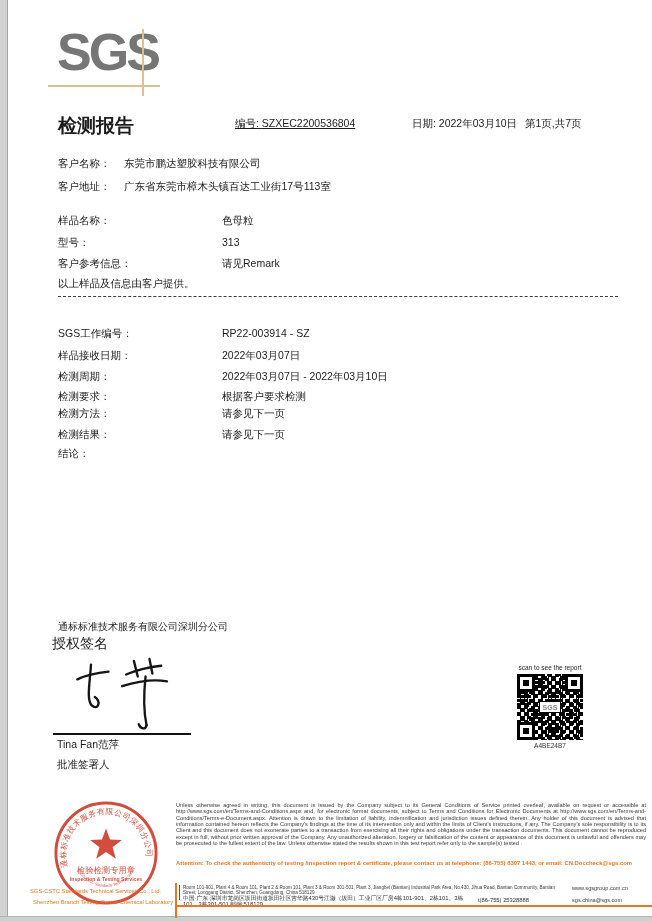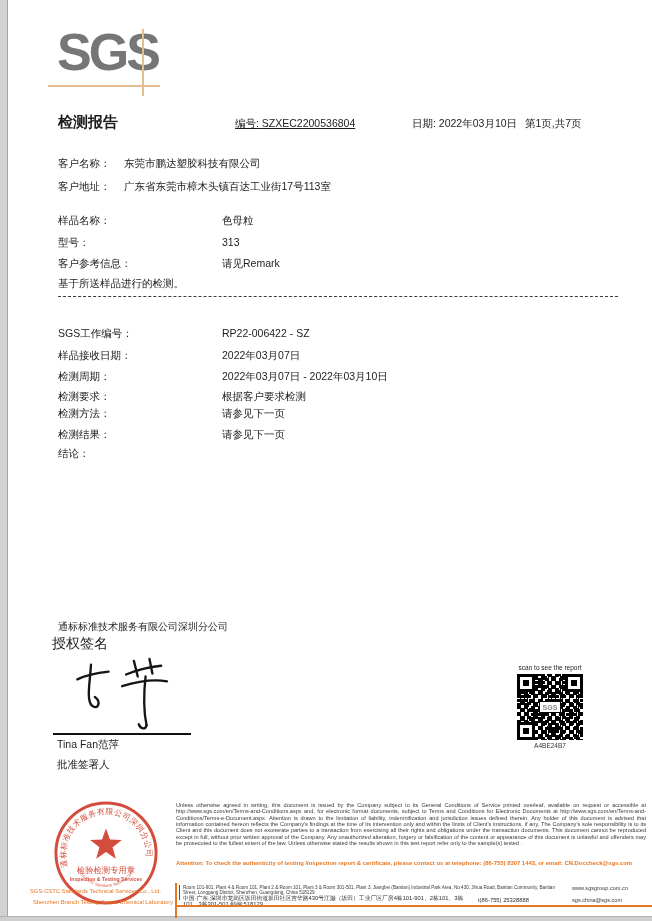--- a/index.html
+++ b/index.html
@@ -7,21 +7,21 @@
         font-family:"Liberation Sans","DejaVu Sans",sans-serif;color:#1c1c1c;}
   .abs{position:absolute;}
   
   .edge-left{left:0;top:0;width:7px;height:921px;background:#d2d2d2;border-right:1px solid #a5a5a5;}
   .edge-bottom{left:0;top:916px;width:652px;height:5px;background:#cfcfcf;border-top:1px solid #b3b3b3;}
   
   .logo-text{left:57px;top:26px;font-size:52px;font-weight:bold;color:#767676;letter-spacing:-3px;line-height:1;}
   .logo-hline{left:48px;top:85px;width:112px;height:2px;background:#e2bd90;}
   .logo-vline{left:142px;top:29px;width:2px;height:67px;background:#e2bd90;}
   
-  .title{left:58px;top:113px;font-size:15px;font-weight:bold;}
+  .title{left:58px;top:113px;font-size:19px;font-weight:bold;}
   .hmeta{top:117px;font-size:10.5px;}
   
   .row{font-size:10.5px;white-space:nowrap;}
   .row .lab{position:absolute;left:58px;top:0;}
   .row .val1{position:absolute;left:124px;top:0;}
   .row .val2{position:absolute;left:222px;top:0;}
   .note{left:58px;top:277px;font-size:10.5px;}
   .dashline{left:58px;top:296px;width:560px;border-top:1.6px dashed #3c3c3c;}
   .conclusion{left:222px;top:446px;width:420px;font-size:10.5px;line-height:17.5px;white-space:normal;}
   
@@ -90,26 +90,26 @@
     <span class="val2">色母粒</span>
   </div>
   <div class="abs row" style="top:236px;">
     <span class="lab">型号：</span>
     <span class="val2">313</span>
   </div>
   <div class="abs row" style="top:257px;">
     <span class="lab">客户参考信息：</span>
     <span class="val2">请见Remark</span>
   </div>
-  <div class="abs note">基于所送样品进行的检测。</div>
+  <div class="abs note">以上样品及信息由客户提供。</div>
   <div class="abs dashline"></div>
 
   <div class="abs row" style="top:327px;">
     <span class="lab">SGS工作编号：</span>
-    <span class="val2">RP22-006422 - SZ</span>
+    <span class="val2">RP22-003914 - SZ</span>
   </div>
   <div class="abs row" style="top:349px;">
     <span class="lab">样品接收日期：</span>
     <span class="val2">2022年03月07日</span>
   </div>
   <div class="abs row" style="top:370px;">
     <span class="lab">检测周期：</span>
     <span class="val2">2022年03月07日 - 2022年03月10日</span>
   </div>
   <div class="abs row" style="top:390px;">

